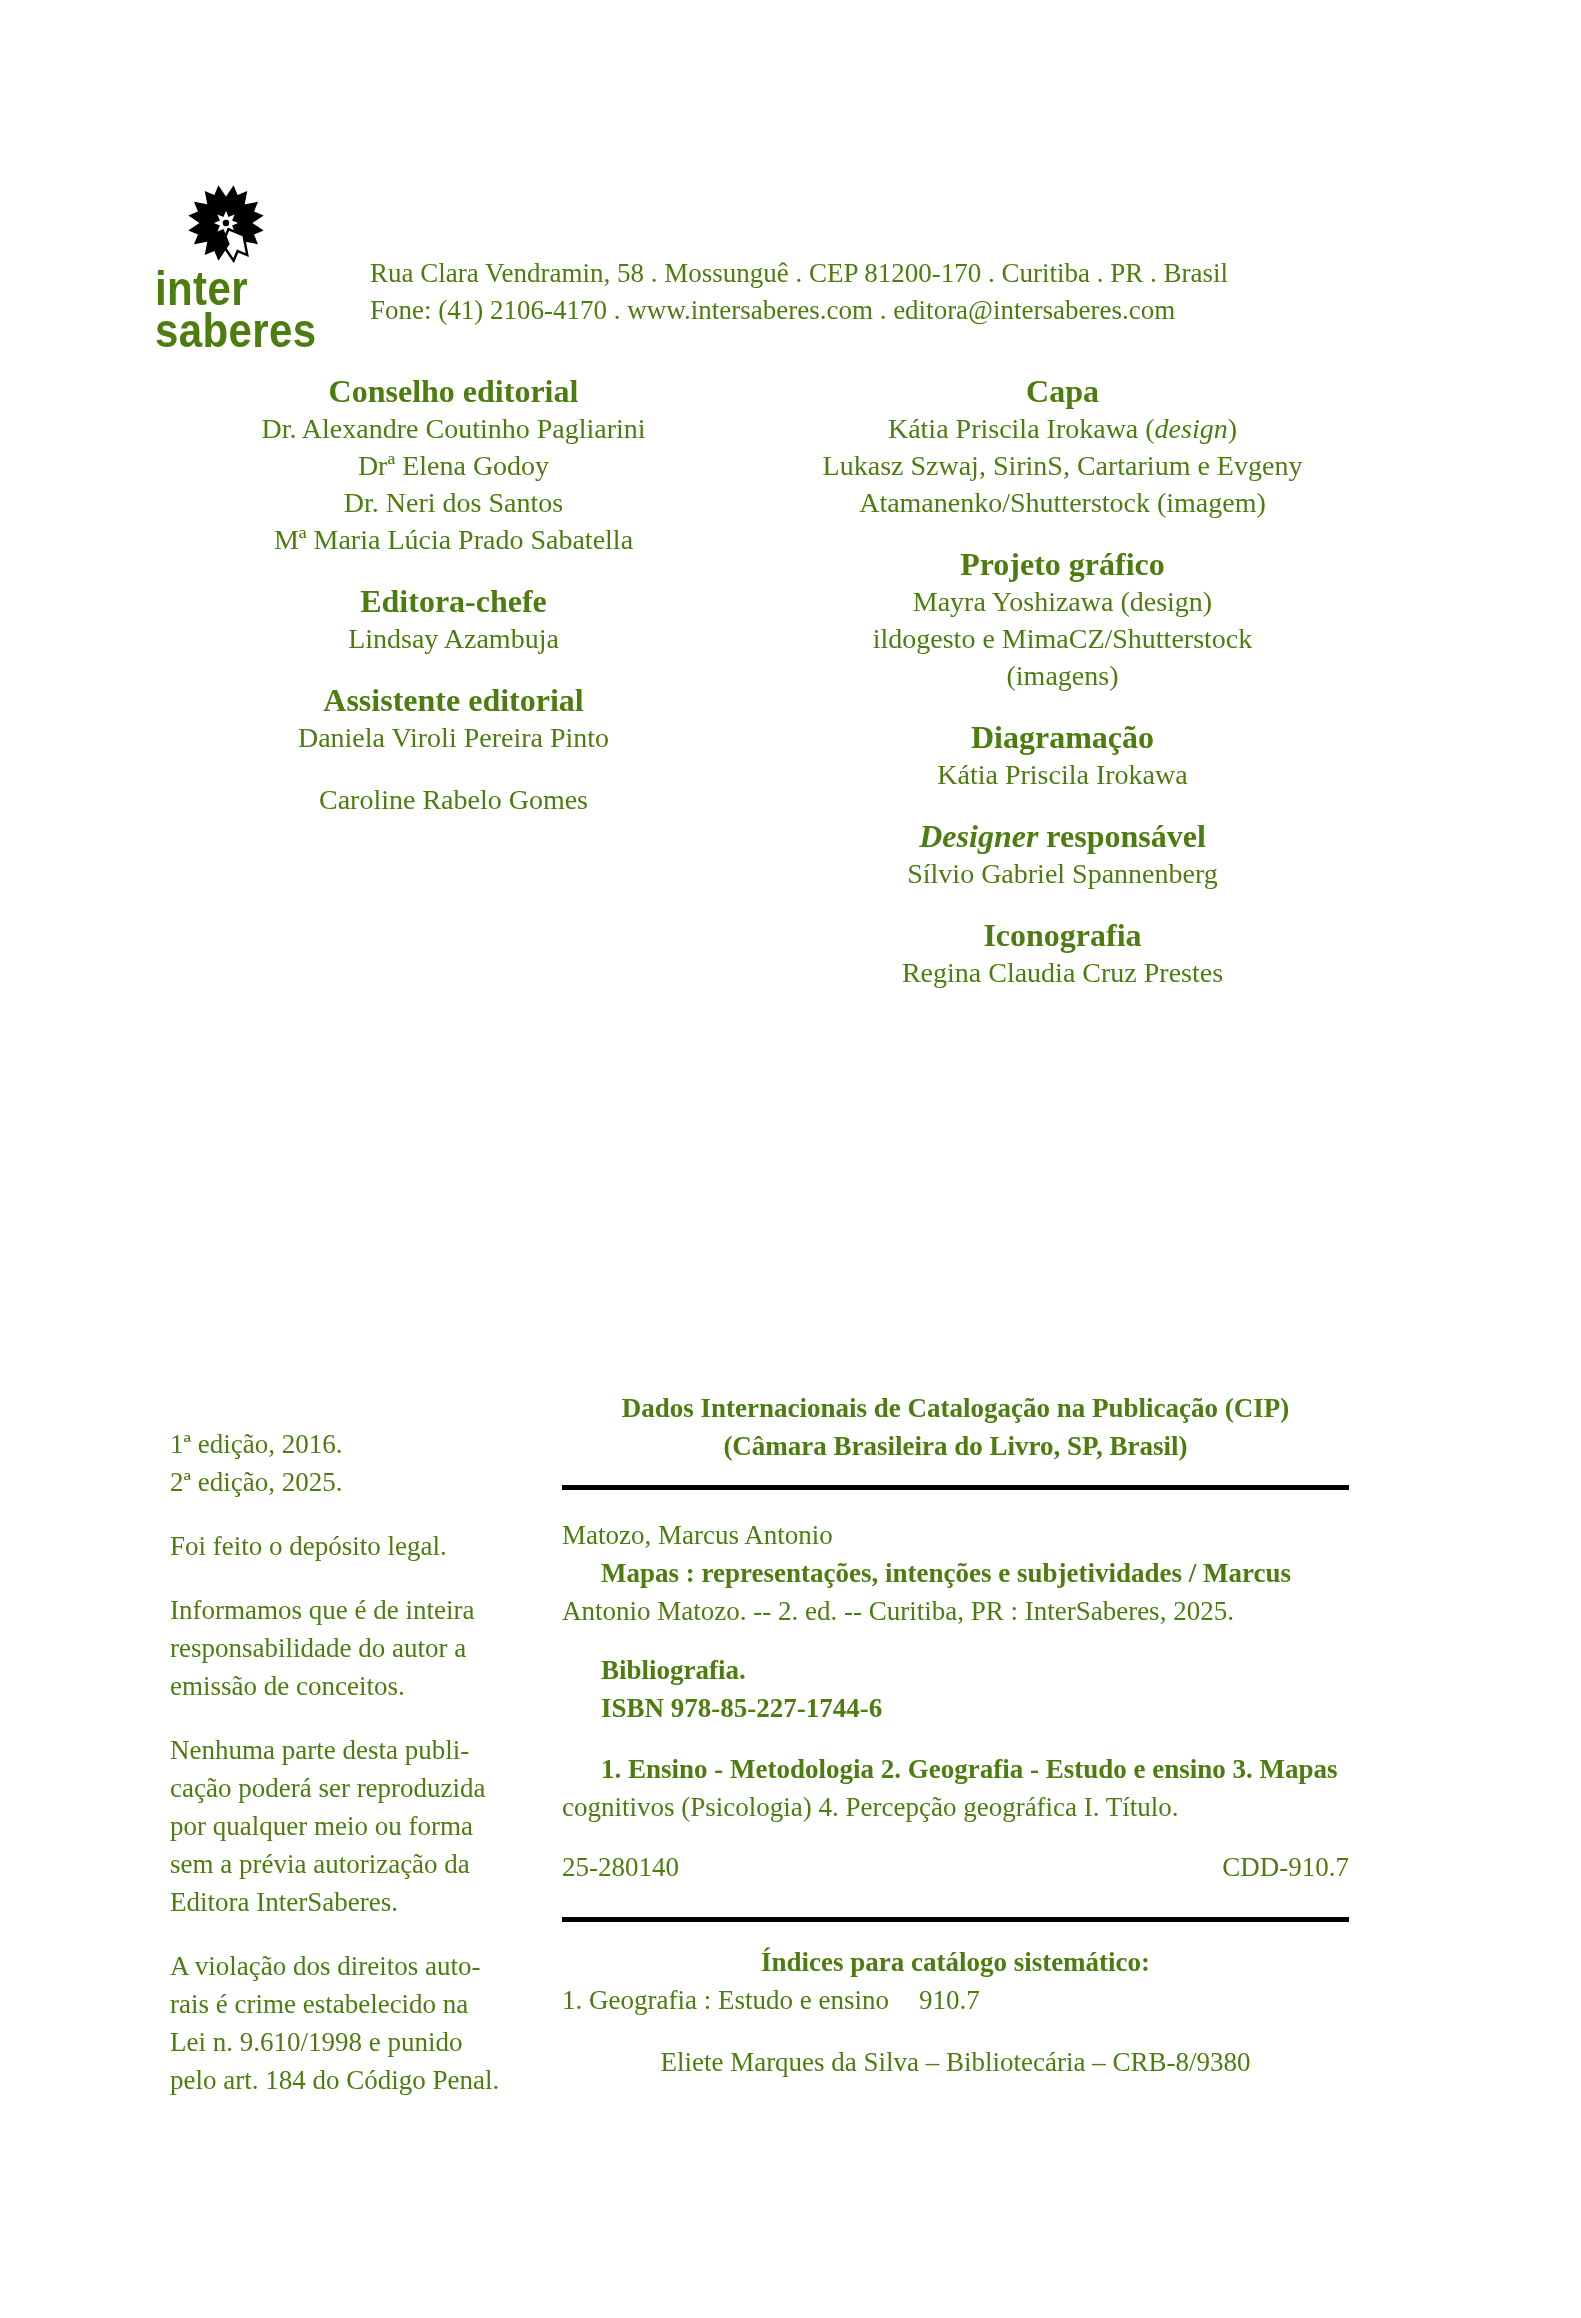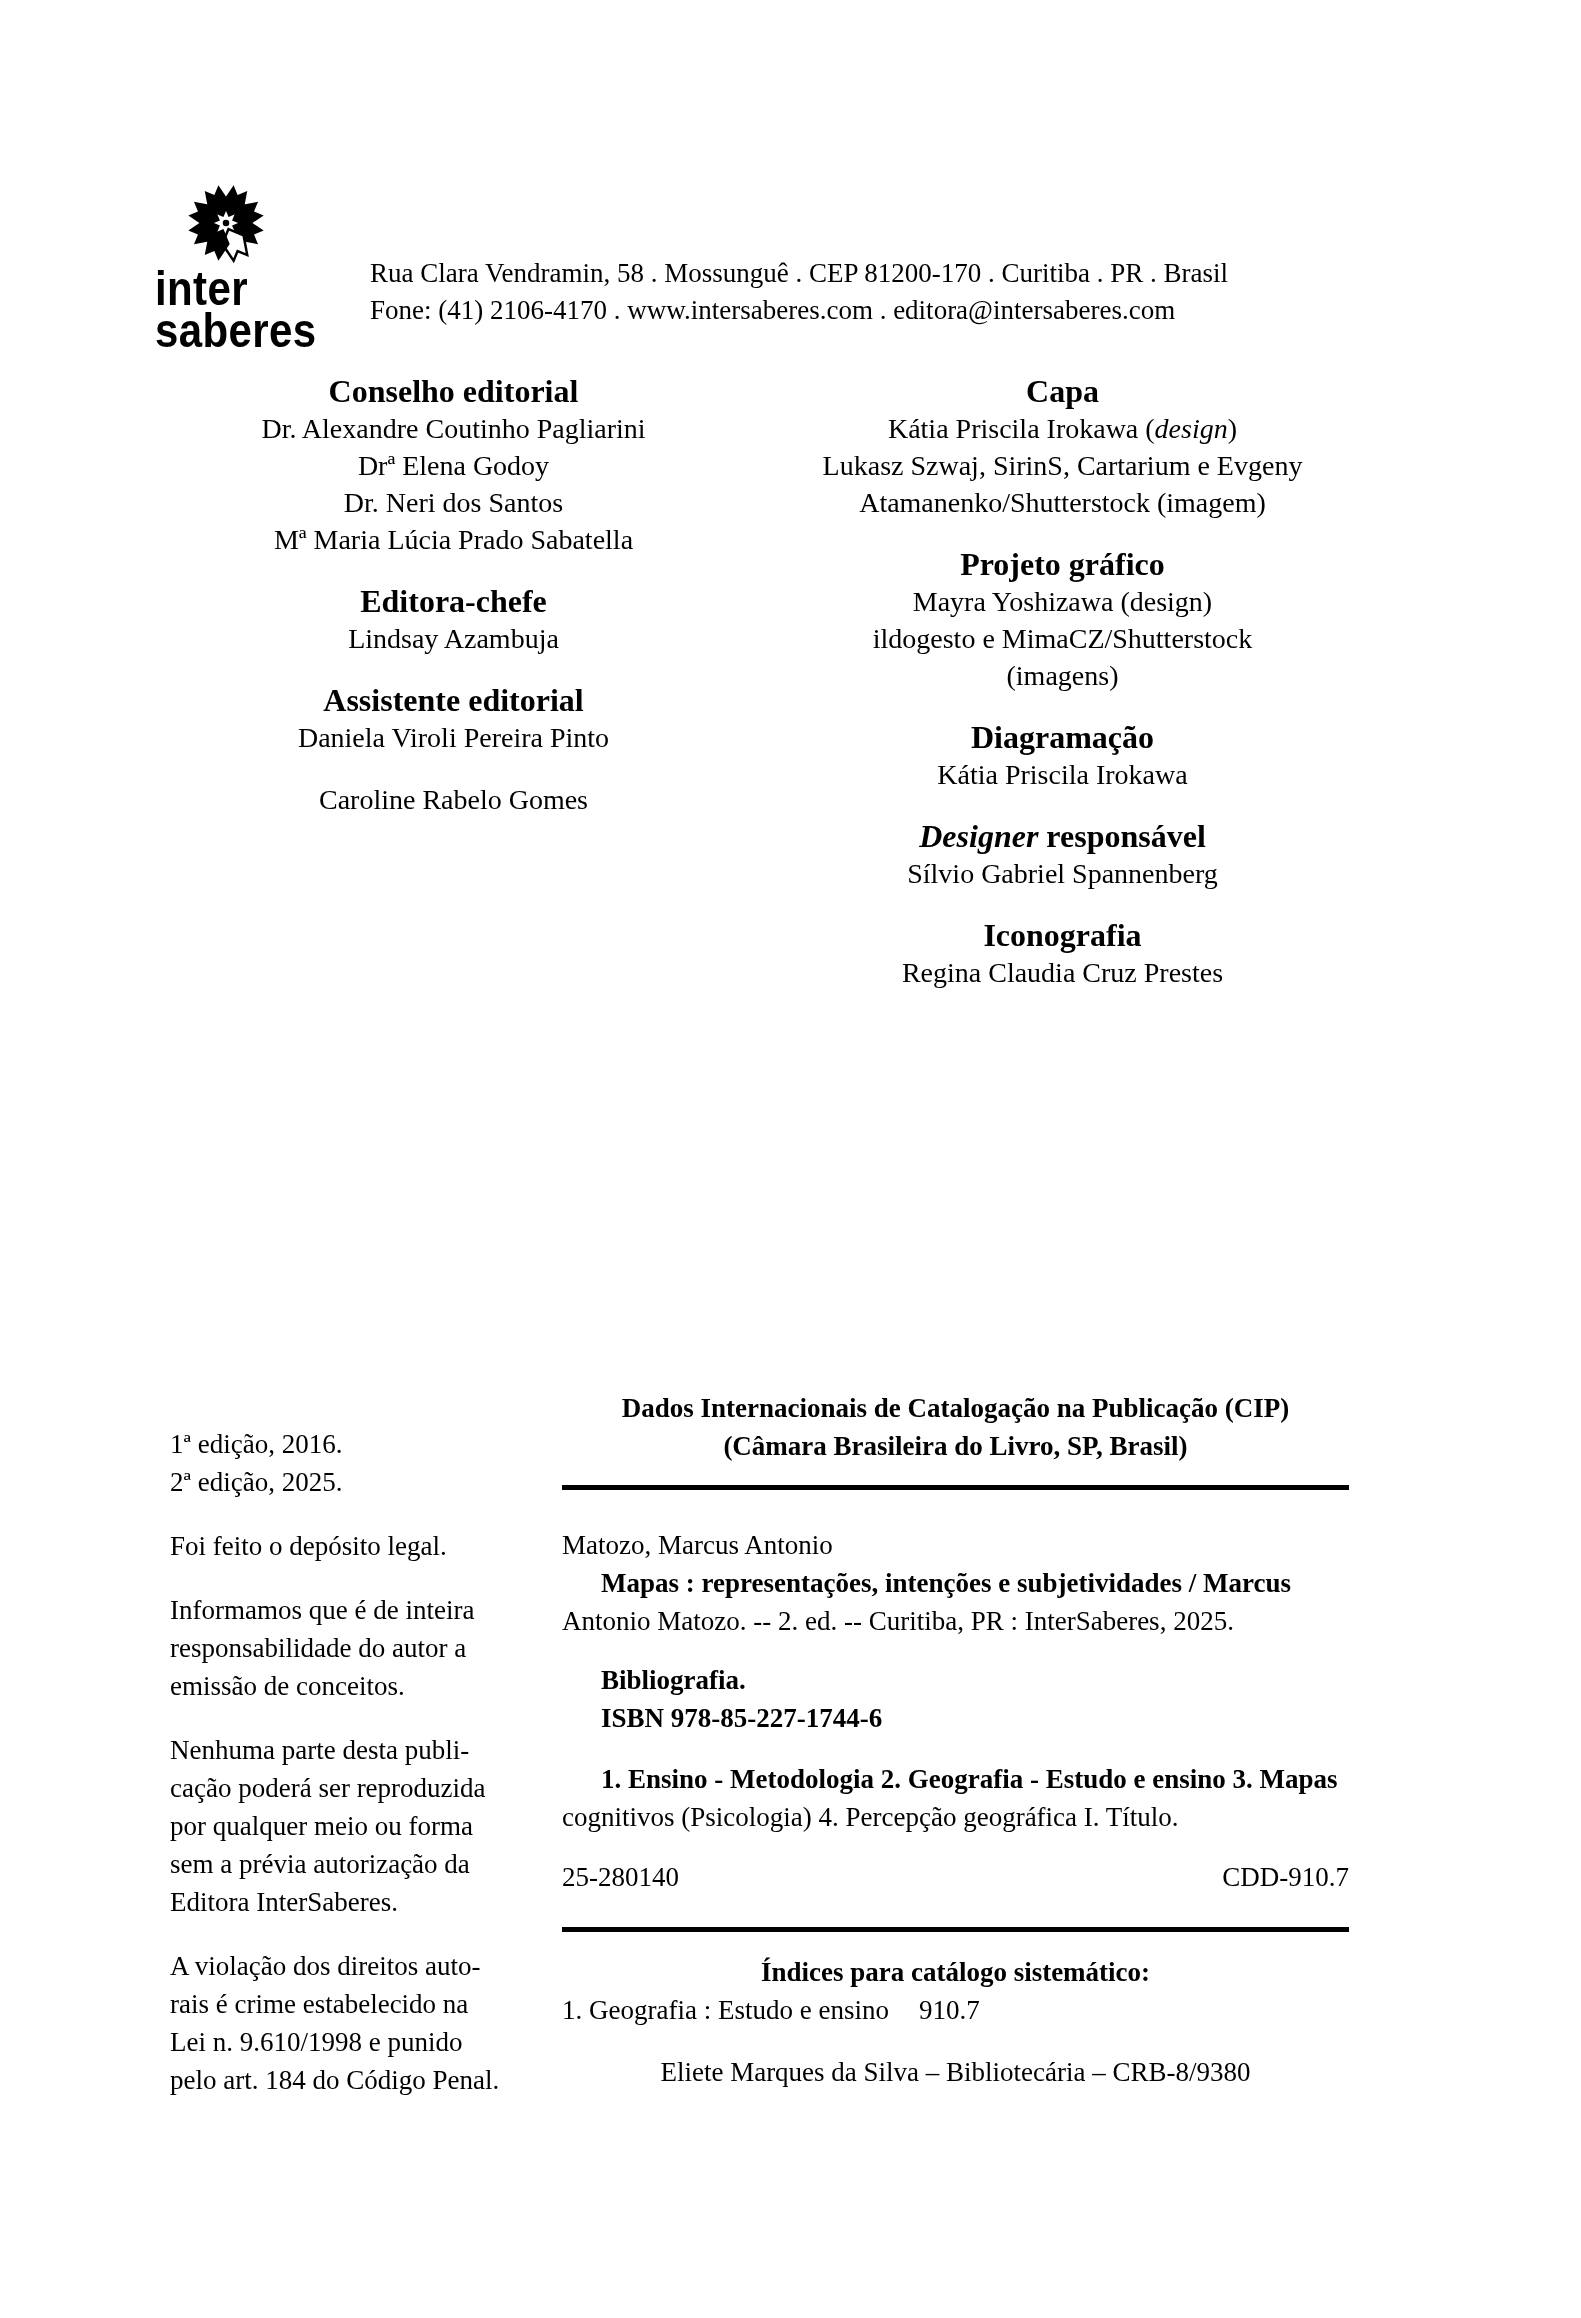--- a/index.html
+++ b/index.html
@@ -2,21 +2,21 @@
 <html lang="pt" style="font-size:14.3px"><head>
 <meta charset="utf-8">
 <title>Página de créditos — InterSaberes</title>
 <style>
   html,body{margin:0;padding:0;background:#fff;}
   .page{
     position:relative;
     width:1548px;
     height:2319px;
     background:#fff;
-    color:#000000;
+    color:#4d7c0f;
     font-family:"Liberation Serif","DejaVu Serif",serif;
     overflow:hidden;
   }
 
   
   .logo{position:absolute;left:155px;top:182px;width:214px;}
   .logo svg{display:block;margin-left:30px;}
   .logo-text{
     font-family:"Liberation Sans","DejaVu Sans",sans-serif;
     font-weight:700;
@@ -48,21 +48,21 @@
     position:absolute;left:170px;top:1425px;width:384px;
     font-size:27px;line-height:38px;
   }
   .legal-col p{margin:0 0 26px 0;white-space:pre-line;}
 
   
   .cip{position:absolute;left:562px;top:1389px;width:787px;font-size:27px;}
   .cip-title{text-align:center;font-weight:700;line-height:38px;margin:0;}
   .cip hr{border:none;border-top:5.4px solid #000;margin:19.6px 0 0 0;height:0;}
   .cip hr.rule-2{margin-top:31px;}
-  .cip-body{margin-top:36px;line-height:38px;}
+  .cip-body{margin-top:26px;line-height:38px;}
   .cip-body p{margin:0;white-space:nowrap;}
   .gap-a{margin-bottom:21.4px !important;}
   .gap-b{margin-bottom:23px !important;}
   .gap-c{margin-bottom:22px !important;}
   .indent{padding-left:39px;font-weight:bold;}
   .cip-ids{display:flex;justify-content:space-between;line-height:38px;}
   .cip-index-title{text-align:center;font-weight:700;line-height:38px;margin:21.4px 0 0 0;}
   .cip-entry{line-height:38px;margin:0;}
   .cip-entry .code{margin-left:30px;}
   .cip-librarian{text-align:center;line-height:38px;margin:24px 0 0 0;}

